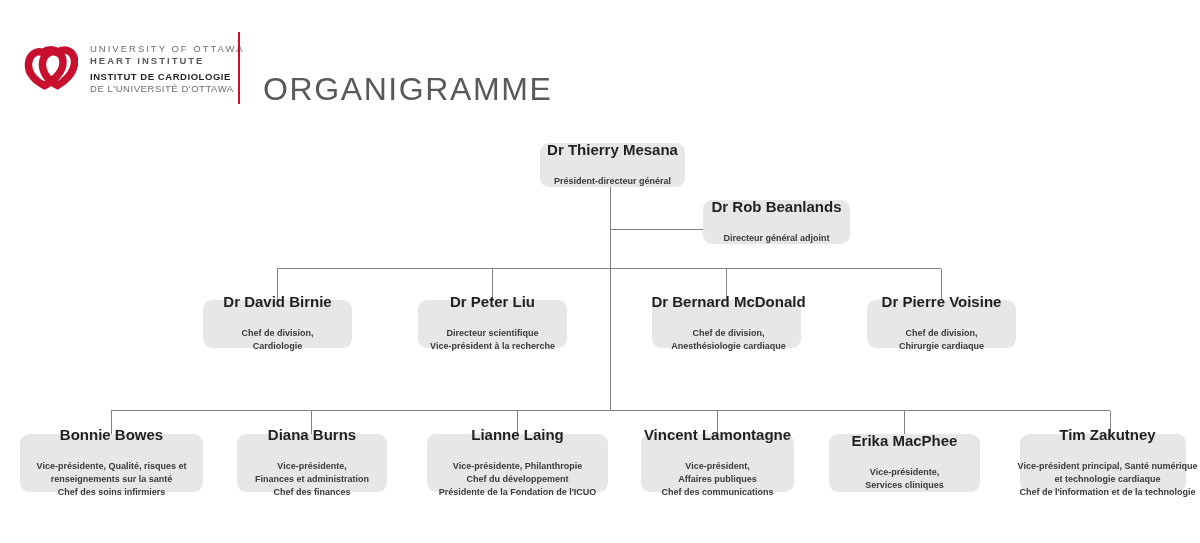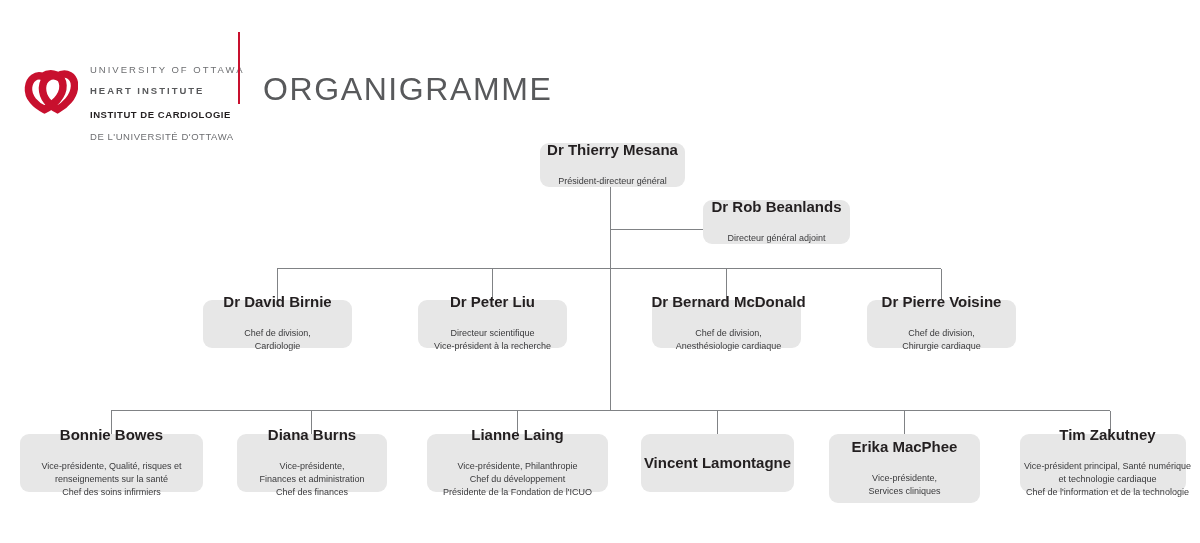--- a/index.html
+++ b/index.html
@@ -27,23 +27,22 @@
     left: 22px; top: 42px;
     display: flex;
     align-items: center;
     gap: 12px;
   }
   #logo-mark { width: 56px; height: 52px; flex: 0 0 auto; }
   #logo-wordmark {
     display: flex;
     flex-direction: column;
     justify-content: center;
-    gap: 10px;
+    gap: 1px;
     padding-top: 1px;
-    margin-top: 21px;
   }
   .wm-line {
     font-family: "Liberation Sans", sans-serif;
     line-height: 1.18;
     white-space: nowrap;
   }
   .wm-en1 { font-size: 9.5px; letter-spacing: 2.0px; color: #6d6e71; }
   .wm-en2 { font-size: 9.5px; letter-spacing: 2.0px; color: #58595b; font-weight: bold; }
   .wm-fr1 { font-size: 9.5px; letter-spacing: 0.55px; color: #231f20; font-weight: bold; margin-top: 3px; }
   .wm-fr2 { font-size: 9.5px; letter-spacing: 0.55px; color: #6d6e71; }
@@ -93,21 +92,21 @@
   }
   .node-name {
     font-size: 15px;
     font-weight: bold;
     color: #231f20;
     line-height: 14px;
     white-space: nowrap;
   }
   .node-roles {
     font-size: 9px;
-    font-weight: normal;
+    font-weight: bold;
     color: #3a3a3c;
     line-height: 13px;
     margin-top: 18px;
   }
   .node-role-line { white-space: nowrap; }
 </style>
 </head>
 <body>
 
 <div id="header">
@@ -235,23 +234,28 @@
     <div class="node-name">Lianne Laing</div>
     <div class="node-roles">
       <div class="node-role-line">Vice-présidente, Philanthropie</div>
       <div class="node-role-line">Chef du développement</div>
       <div class="node-role-line">Présidente de la Fondation de l'ICUO</div>
     </div>
   </div>
 
   <div class="node" style="left:641px; top:434px; width:153px; height:58px;">
     <div class="node-name">Vincent Lamontagne</div>
-  </div>
-
-  <div class="node" style="left:829px; top:434px; width:151px; height:69px;">
+    <div class="node-roles">
+      <div class="node-role-line">Vice-président,</div>
+      <div class="node-role-line">Affaires publiques</div>
+      <div class="node-role-line">Chef des communications</div>
+    </div>
+  </div>
+
+  <div class="node" style="left:829px; top:434px; width:151px; height:58px;">
     <div class="node-name">Erika MacPhee</div>
     <div class="node-roles">
       <div class="node-role-line">Vice-présidente,</div>
       <div class="node-role-line">Services cliniques</div>
     </div>
   </div>
 
   <div class="node" style="left:1020px; top:434px; width:166px; height:58px; padding-left:12px; padding-right:3px;">
     <div class="node-name">Tim Zakutney</div>
     <div class="node-roles">

